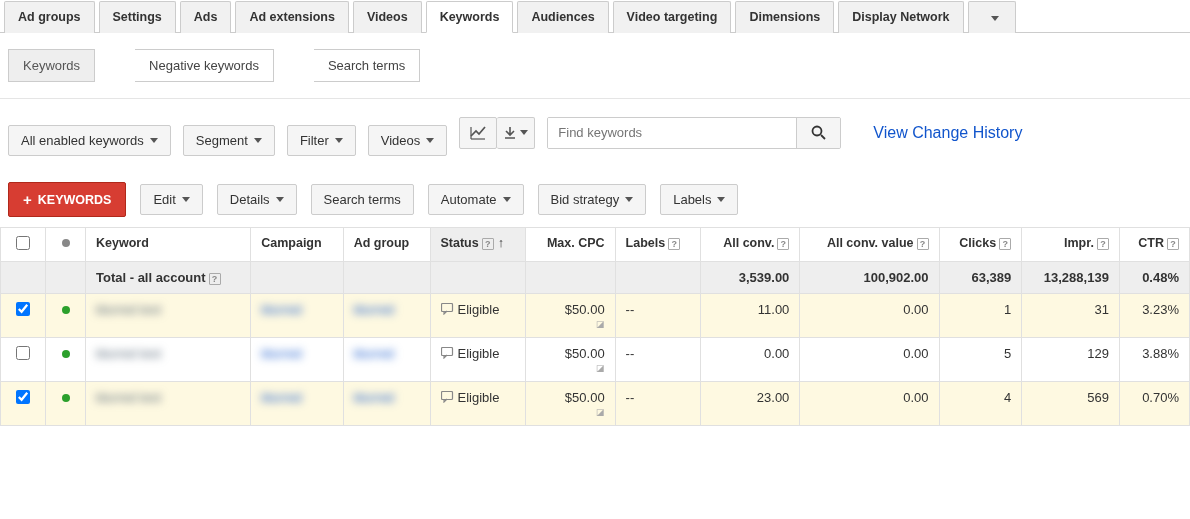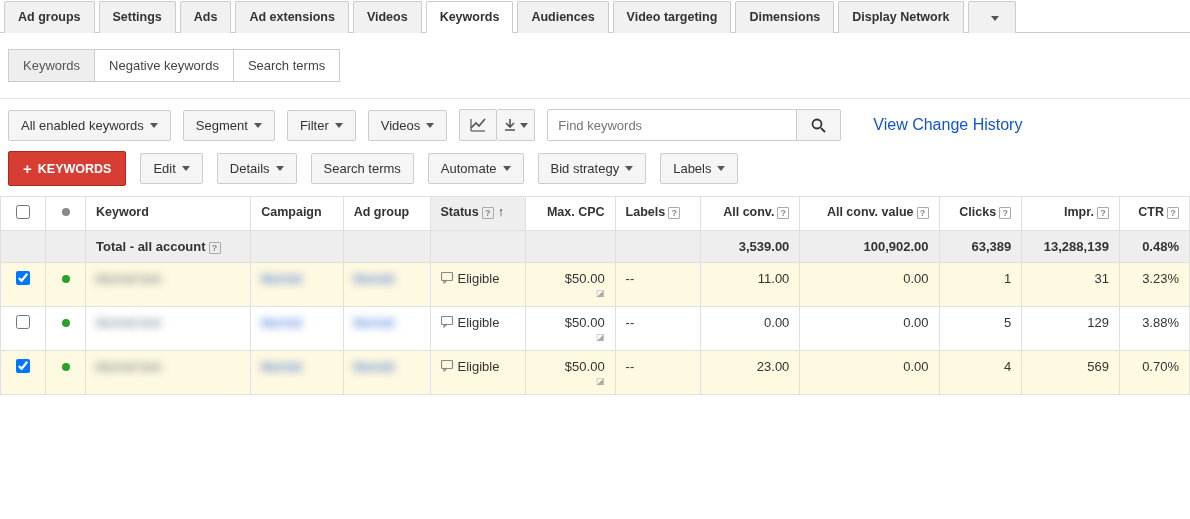--- a/index.html
+++ b/index.html
@@ -7,26 +7,26 @@
 
 
 .top-tabs { display: flex; border-bottom: 1px solid #ccc; padding: 0 4px; }
 .top-tab { padding: 8px 13px; background: #f1f1f1; border: 1px solid #ccc; border-bottom: none; margin-right: 4px; cursor: pointer; color: #333; font-weight: bold; font-size: 12.5px; border-radius: 2px 2px 0 0; position: relative; top: 1px; }
 .top-tab.active { background: #fff; border-bottom: 1px solid #fff; }
 .top-tab.more { padding: 8px 16px; }
 
 
 .sub-tabs { display: flex; padding: 16px 8px; border-bottom: 1px solid #e5e5e5; }
 .sub-tab { padding: 8px 14px; background: #fff; border: 1px solid #ccc; margin-right: 0; cursor: pointer; color: #444; font-size: 13px; }
-.sub-tab + .sub-tab { border-left: none; }
+.sub-tab + .sub-tab { border-left: none; margin-left: 40px; }
 .sub-tab.active { background: #eee; color: #555; }
 
 
 .toolbar { display: flex; align-items: center; padding: 10px 8px; gap: 12px; flex-wrap: wrap; }
-.btn { display: inline-flex; align-items: center; padding: 7px 12px; background: #f5f5f5; border: 1px solid #ccc; cursor: pointer; font-size: 13px; color: #333; border-radius: 2px; white-space: nowrap; }
+.btn { display: inline-flex; align-items: center; padding: 7px 12px; background: #f5f5f5; border: 1px solid #ccc; cursor: pointer; font-size: 13px; color: #333; border-radius: 2px; white-space: nowrap; margin-top: 16px; }
 .btn.red { background: #d73d32; border-color: #b0281a; color: #fff; font-weight: bold; font-size: 12.5px; padding: 8px 14px; }
 .caret { display: inline-block; width: 0; height: 0; border-left: 4px solid transparent; border-right: 4px solid transparent; border-top: 5px solid #555; margin-left: 6px; }
 .btn.red .plus { font-weight: bold; margin-right: 6px; font-size: 15px; }
 
 .icon-btn { width: 38px; height: 32px; display: inline-flex; align-items: center; justify-content: center; background: #f5f5f5; border: 1px solid #ccc; cursor: pointer; border-radius: 2px; }
 .icon-group { display: flex; }
 .icon-group .icon-btn + .icon-btn { border-left: none; }
 
 .search-box { display: inline-flex; border: 1px solid #ccc; height: 32px; border-radius: 2px; overflow: hidden; gap: 48px; }
 .search-input { border: none; padding: 0 10px; width: 200px; font-size: 13px; outline: none; }

